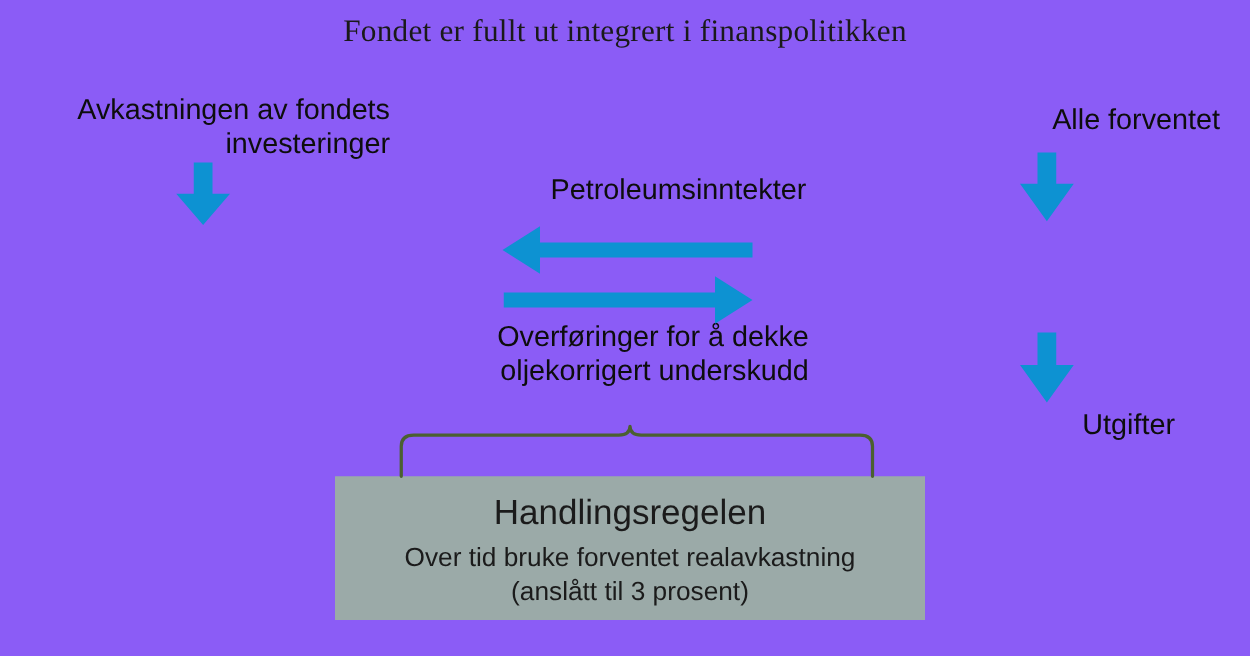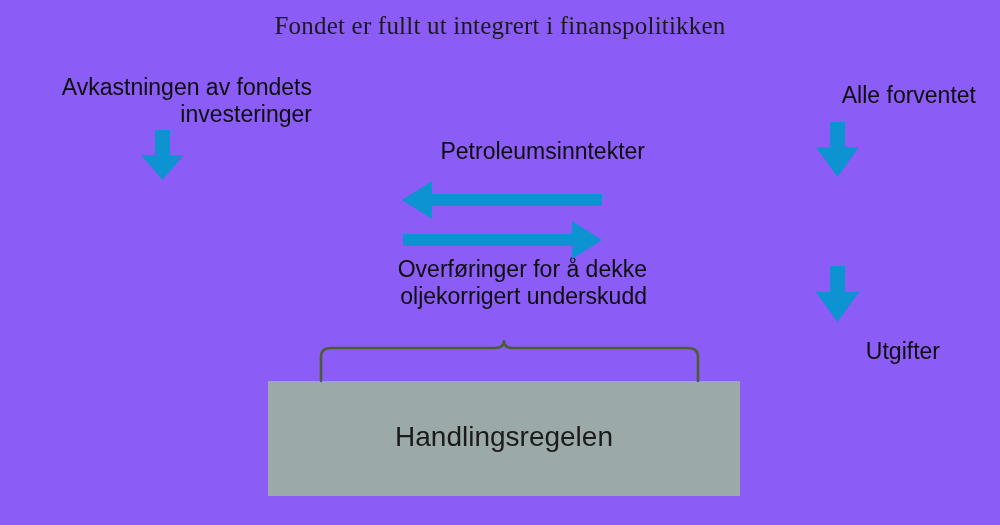--- a/index.html
+++ b/index.html
@@ -99,26 +99,28 @@
   <div class="caption" style="left:12px; top:74px; width:300px;">Avkastningen av fondets
 investeringer</div>
 
   <div class="caption" style="left:355px; top:138px; width:290px;">Petroleumsinntekter</div>
 
   <div class="caption" style="left:355px; top:256px; width:292px;">Overføringer for å dekke
 oljekorrigert underskudd</div>
 
   <div class="caption" style="left:700px; top:82px; width:276px;">Alle forventet</div>
 
-  <div class="caption" style="left:735px; top:338px; width:205px;">Utgifter</div>
+  <div class="caption" style="left:735px; top:326px; width:205px;">Utgifter</div>
 
 
 
   <div class="box box-gray" style="left:268px; top:381px; width:472px; height:115px;">
     <div class="box-title">Handlingsregelen</div>
+    <div class="box-sub">Over tid bruke forventet realavkastning
+(anslått til 3 prosent)</div>
   </div>
 
   <svg class="svg-layer" viewBox="0 0 1000 525">
 
     <g>
       <path d="M 155,130
                L 170,130
                L 170,155
                L 184,155
                L 162.5,180

